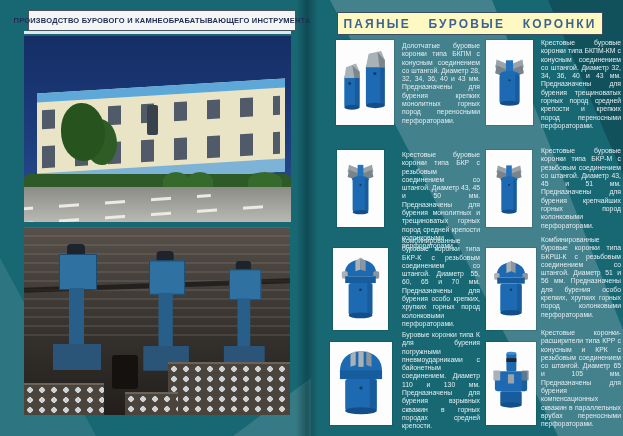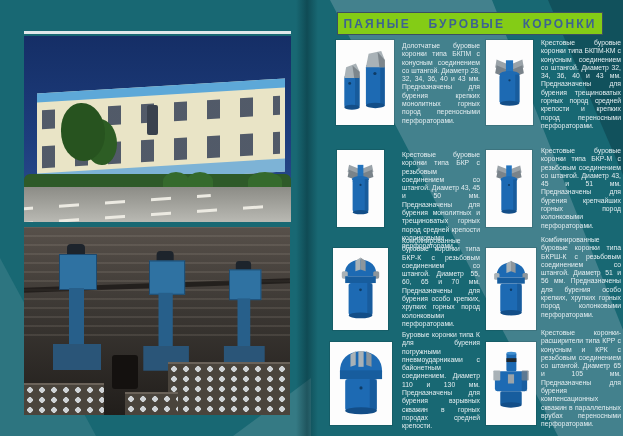--- a/index.html
+++ b/index.html
@@ -57,21 +57,21 @@
   .m1{left:13%;top:9%;} .m2{left:47%;top:13%;transform:scale(.95);} .m3{left:77%;top:18%;transform:scale(.85);}
   .tray{position:absolute;background-color:#4a443c;
       background-image:radial-gradient(circle 3px at 6px 5px,#cfd3d6 0 2.6px,transparent 3px);
       background-size:12px 10px;border-top:2px solid #6b635a;}
   .tray1{right:0;bottom:0;width:46%;height:27%;}
   .tray2{left:0;bottom:0;width:30%;height:16%;}
   .tray3{left:38%;bottom:0;width:20%;height:11%;}
   .barrel{position:absolute;left:33%;bottom:14%;width:26px;height:34px;background:#14110f;border-radius:3px;}
 
   
-  .title-box{position:absolute;left:337px;top:12px;width:264px;height:21px;background:#84cc16;
+  .title-box{position:absolute;left:337px;top:12px;width:264px;height:21px;background:#fef9c3;
       border:1px solid #3c4f60;display:flex;align-items:center;justify-content:center;
       font-size:12px;font-weight:700;color:#3d6391;letter-spacing:2.2px;word-spacing:12px;white-space:nowrap;}
   .panel{position:absolute;background:#fdfdfd;box-shadow:0 0 0 1px rgba(0,0,0,.10);padding:2px;box-sizing:border-box;}
   .panel svg{width:100%;height:100%;}
   .desc{position:absolute;color:#e3edf0;font-size:6.8px;line-height:8.3px;text-align:justify;}
 
   .p1i{left:336px;top:40px;width:58px;height:85px;}  .p1t{left:402px;top:42px;width:78px;}
   .p2i{left:486px;top:40px;width:47px;height:85px;}  .p2t{left:541px;top:39px;width:80px;}
   .p3i{left:337px;top:150px;width:47px;height:77px;} .p3t{left:402px;top:151px;width:78px;}
   .p4i{left:486px;top:150px;width:46px;height:77px;} .p4t{left:541px;top:147px;width:80px;}
@@ -161,20 +161,23 @@
   </defs>
 </svg>
 
 <div id="spread">
   <div class="wedge wedge1"></div>
   <div class="wedge wedge2"></div>
   <div class="wedge wedge3"></div>
   <div class="wedge wedge5"></div>
   <div class="fold"></div>
 
+  <div class="header-box">
+    <span>ПРОИЗВОДСТВО БУРОВОГО И КАМНЕОБРАБАТЫВАЮЩЕГО ИНСТРУМЕНТА</span>
+  </div>
   <div class="photo-strip"></div>
 
   <div class="photo photo1">
     <div class="sky"></div>
     <div class="building">
       <div class="win-row win-upper"></div>
       <div class="win-row win-lower"></div>
       <div class="base-band"></div>
     </div>
     <div class="cyclone"></div>

